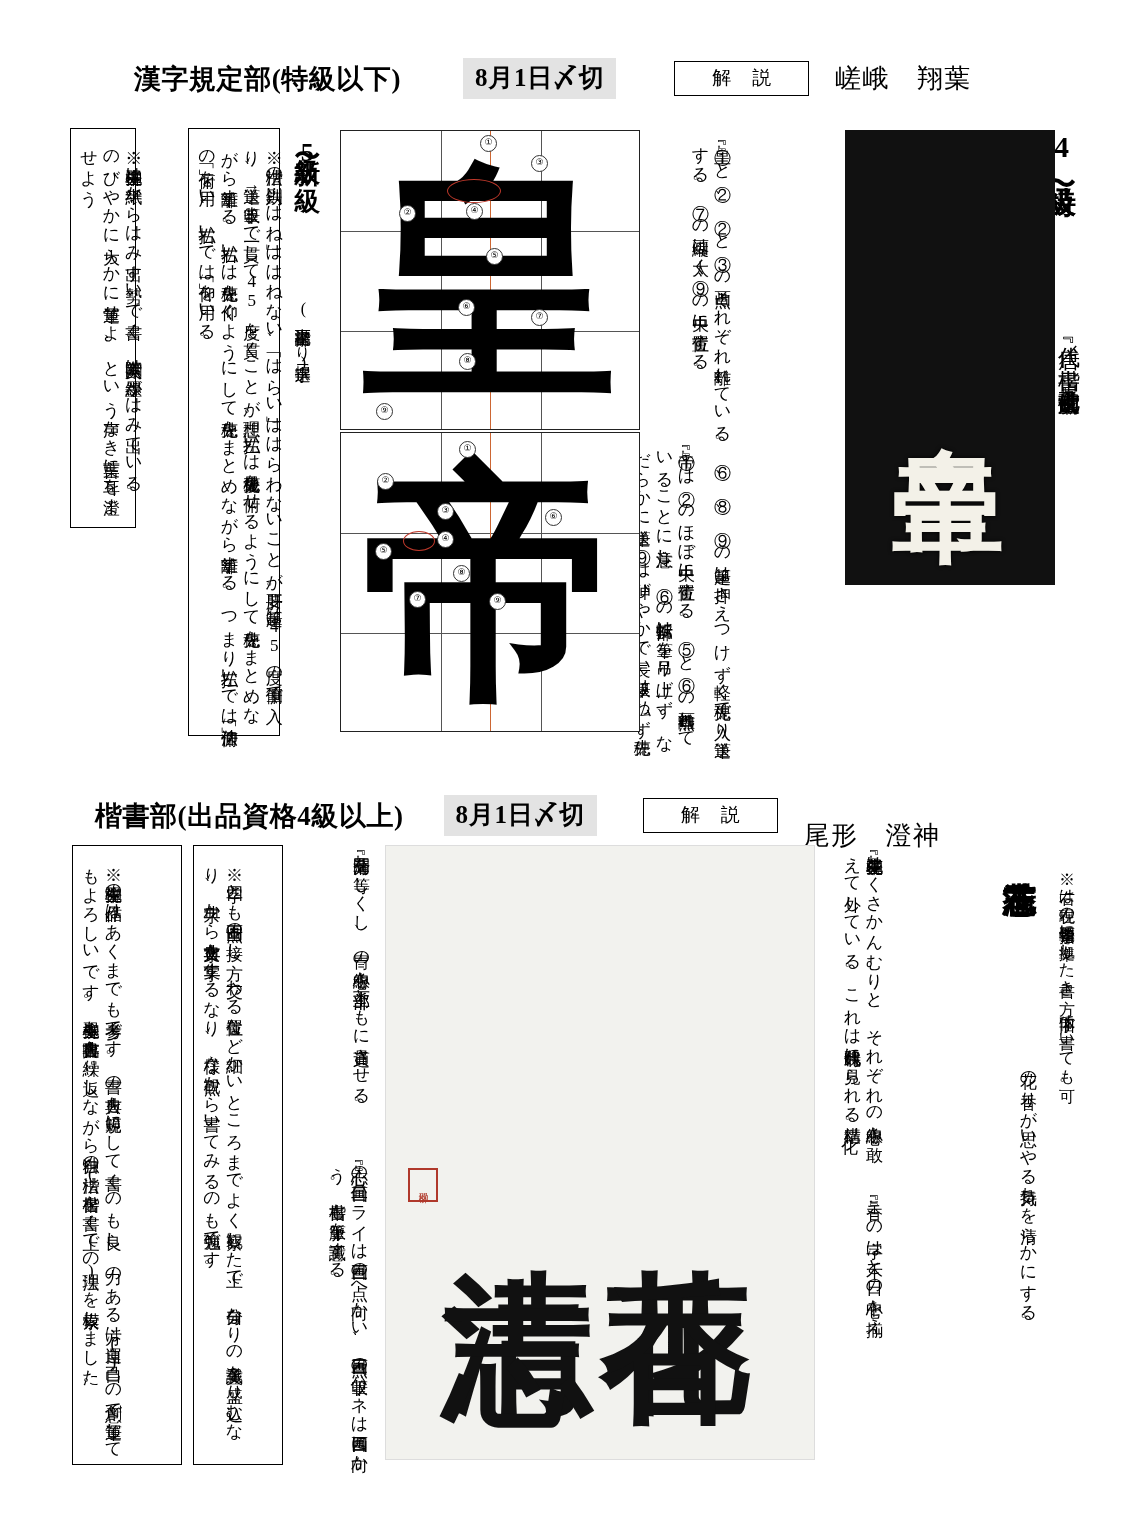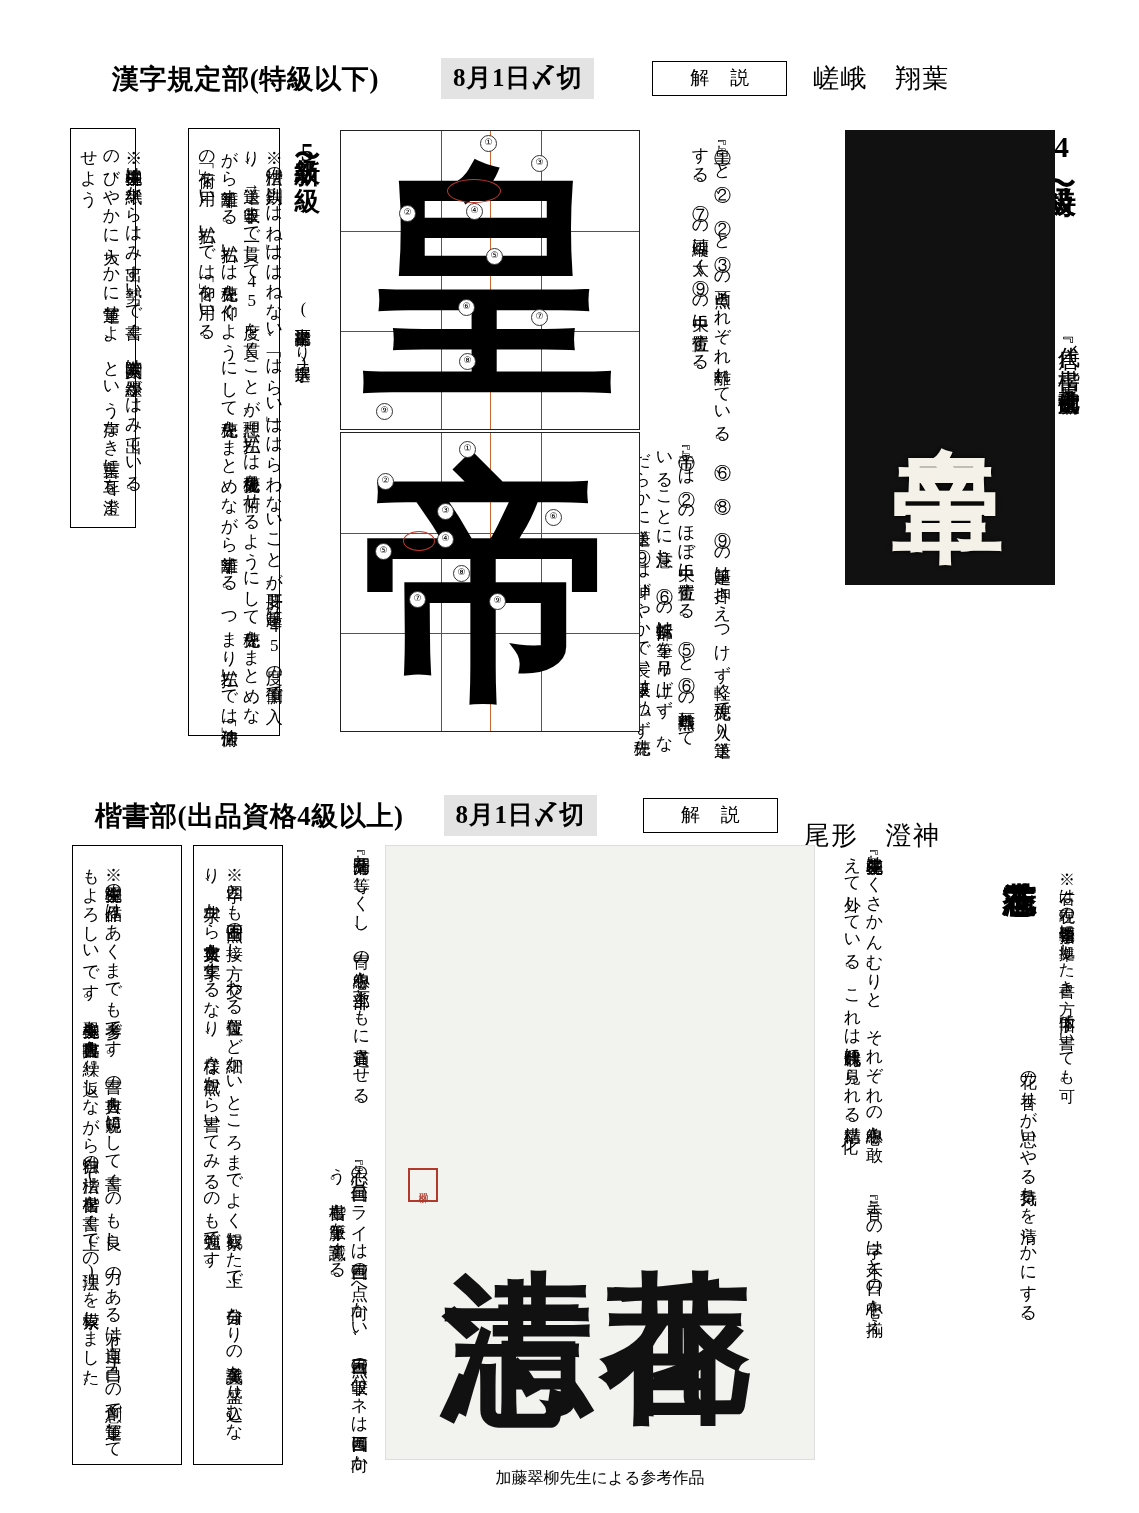--- a/index.html
+++ b/index.html
@@ -140,21 +140,21 @@
   .boxcol .inner{
     writing-mode:vertical-rl;text-orientation:upright;
     font-size:17px;line-height:1.32;height:100%;
   }
 </style>
 </head>
 <body>
 
 <div class="page">
 
-  <div class="sec-header" style="left:112px;top:58px;justify-content:flex-end;">
+  <div class="sec-header" style="left:134px;top:58px;justify-content:flex-end;">
     <div class="sec-title">漢字規定部(特級以下)</div>
     <div class="deadline" style="margin-left:62px;">8月1日〆切</div>
     <div class="kaisetsu" style="margin-left:58px;">解説</div>
     <div class="author" style="margin-left:26px;">嵯峨　翔葉</div>
   </div>
 
   <div class="col s30" style="right:58px;top:130px;height:190px;">4級〜特級</div>
 
   <div class="col s22" style="right:56px;top:330px;height:345px;">『唐代／楷書　虞世南・孔子廟堂碑』</div>
 
@@ -237,21 +237,20 @@
 
   <div class="work" style="left:385px;top:845px;width:430px;height:615px;">
     <div class="work-inner">
       <div style="display:flex;">
         <div class="work-cols" style="margin:0 4px;">清志</div>
         <div class="work-cols" style="margin:0 4px;">花香</div>
       </div>
     </div>
     <div class="seal" style="left:22px;top:322px;">翠柳</div>
   </div>
-  <div class="caption" style="left:385px;top:1468px;width:430px;">加藤翠柳先生による参考作品</div>
 
   <div class="boxcol" style="left:193px;top:845px;width:90px;height:620px;">
     <div class="inner">※四字とも点画同士の接し方、交わる位置など細かいところまでよく観察した上で、自分なりの美意識を盛り込むなり、字典から古典文字を集字するなり、様々な観点から書いてみるのも勉強です。</div>
   </div>
 
   <div class="boxcol" style="left:72px;top:845px;width:110px;height:620px;">
     <div class="inner">※翠柳先生の作品はあくまでも参考です。書の古典を規範にして書くのも良し、力のある方は自運(自己)の創意で運筆してもよろしいです。翠柳先生も古典臨書を繰り返しながら独自の楷法(楷書を書く上での理法)を模索しました。</div>
   </div>
 
 </div>

